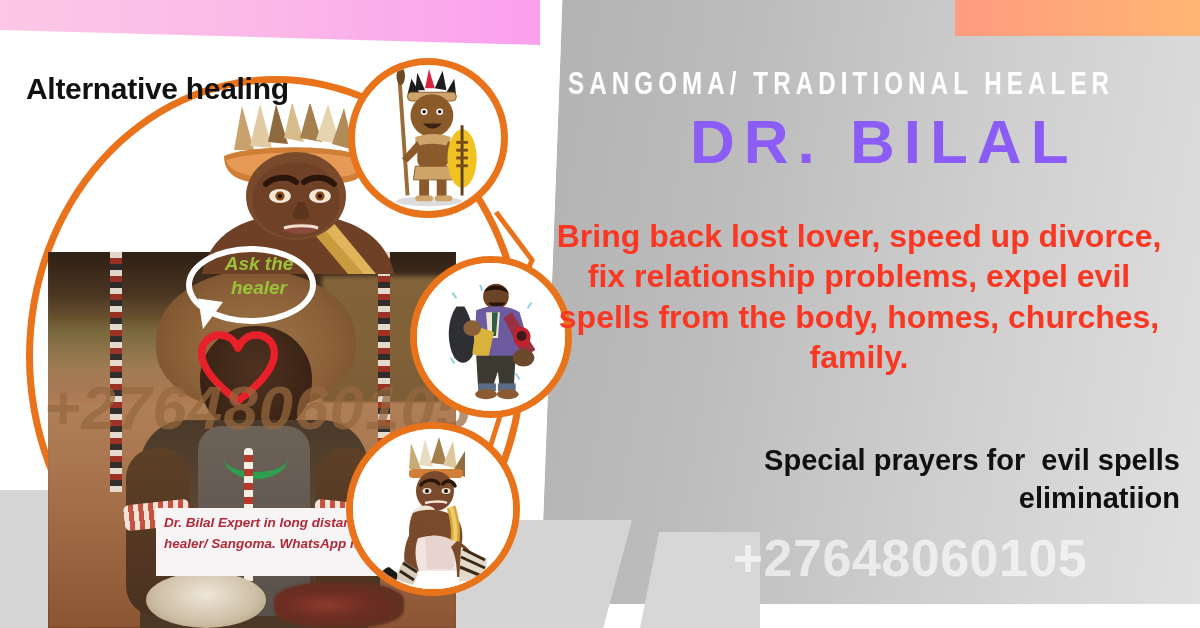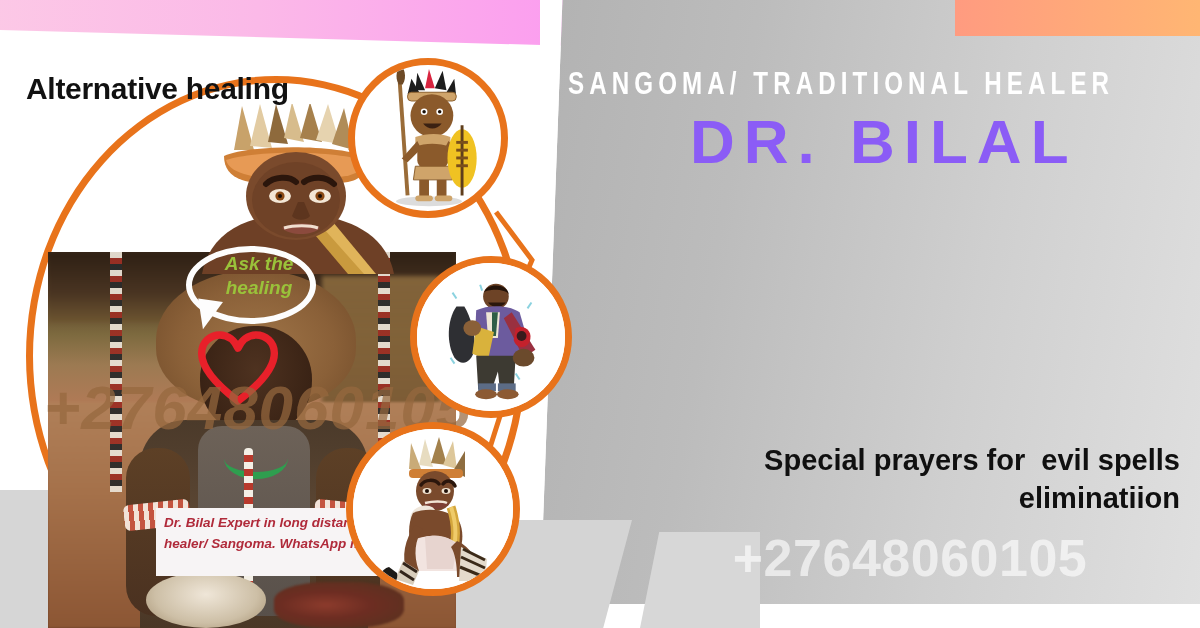--- a/index.html
+++ b/index.html
@@ -303,21 +303,21 @@
     <div class="necklace"></div>
       <div class="necklace2"></div>
     <div class="bandL"></div>
       <div class="bandR"></div>
     <div class="bowl"></div>
       <div class="items"></div>
   </div>
 
   <div class="bubble"></div>
   <div class="bubble-tail"></div>
-  <div class="bubble-text">Ask the healing</div>
+  <div class="bubble-text">Ask the healer</div>
 
   <svg class="heart" viewBox="0 0 100 92">
     <path d="M50,86 C16,60 6,42 6,28 C6,14 17,6 28,6 C38,6 46,13 50,22 C54,13 62,6 72,6
              C83,6 94,14 94,28 C94,42 84,60 50,86 Z" fill="none" stroke="#e8202a" stroke-width="9" stroke-linejoin="round"></path>
   </svg>
 
   <div class="photo-watermark">+27648060105</div>
 
   <div class="caption">
     <div>Dr. Bilal Expert in long distan</div>
@@ -463,18 +463,19 @@
       </g>
 
       <path d="M36,138 C28,140 24,150 30,156 C38,160 46,152 44,144 Z" fill="#1c1a17"></path>
     </svg>
   </div>
 
   <div class="r-kicker">SANGOMA/ TRADITIONAL HEALER</div>
 
   <div class="r-title">DR. BILAL</div>
 
+  <div class="r-body">Bring back lost lover, speed up divorce, fix relationship problems, expel evil spells from the body, homes, churches, family.</div>
 
   <div class="r-sub">Special prayers for  evil spells eliminatiion</div>
 
   <div class="r-phone">+27648060105</div>
 
 </div>
 
 </body></html>

